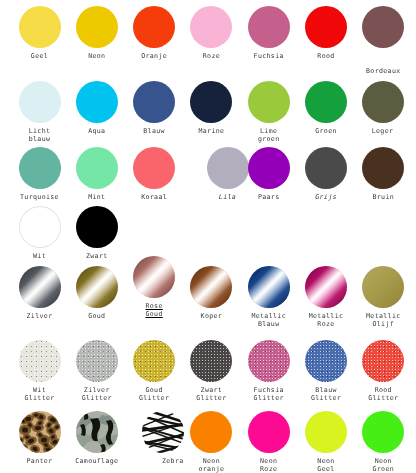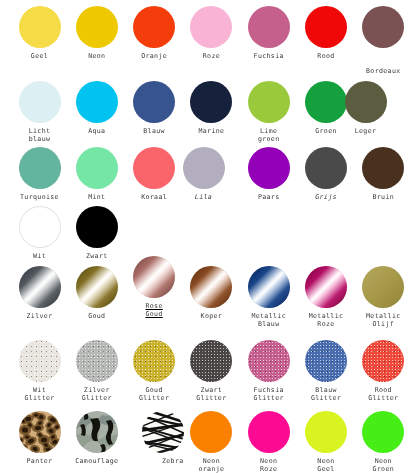--- a/index.html
+++ b/index.html
@@ -135,37 +135,37 @@
     </div>
     <div class="swatch" style="left: 239.2px; top: 81px;">
       <div class="disc" style="background: rgb(154, 202, 60);"></div>
       <div class="label">Lime
 groen</div>
     </div>
     <div class="swatch" style="left: 296.5px; top: 81px;">
       <div class="disc" style="background: rgb(20, 160, 60);"></div>
       <div class="label">Groen</div>
     </div>
-    <div class="swatch" style="left: 336px; top: 81px;">
+    <div class="swatch" style="left: 353px; top: 81px;">
       <div class="disc" style="background: rgb(92, 92, 64);"></div>
       <div class="label">Leger</div>
     </div>
     <div class="swatch" style="left: 10px; top: 147px;">
       <div class="disc" style="background: rgb(99, 181, 160);"></div>
       <div class="label">Turquoise</div>
     </div>
     <div class="swatch" style="left: 67.3px; top: 147px; align-items: center;">
       <div class="disc" style="background: rgb(118, 230, 166);"></div>
       <div class="label">Mint</div>
     </div>
     <div class="swatch" style="left: 124.6px; top: 147px;">
       <div class="disc" style="background: rgb(249, 101, 106);"></div>
       <div class="label">Koraal</div>
     </div>
-    <div class="swatch" style="left: 174px; top: 147px; font-style: italic;">
+    <div class="swatch" style="left: 198px; top: 147px; font-style: italic;">
       <div class="disc" style="background: rgb(179, 174, 189);"></div>
       <div class="label">Lila</div>
     </div>
     <div class="swatch" style="left: 239.2px; top: 147px;">
       <div class="disc" style="background: rgb(148, 0, 184);"></div>
       <div class="label">Paars</div>
     </div>
     <div class="swatch" style="left: 296.5px; top: 147px; font-style: italic;">
       <div class="disc" style="background: rgb(74, 74, 74);"></div>
       <div class="label">Grijs</div>

